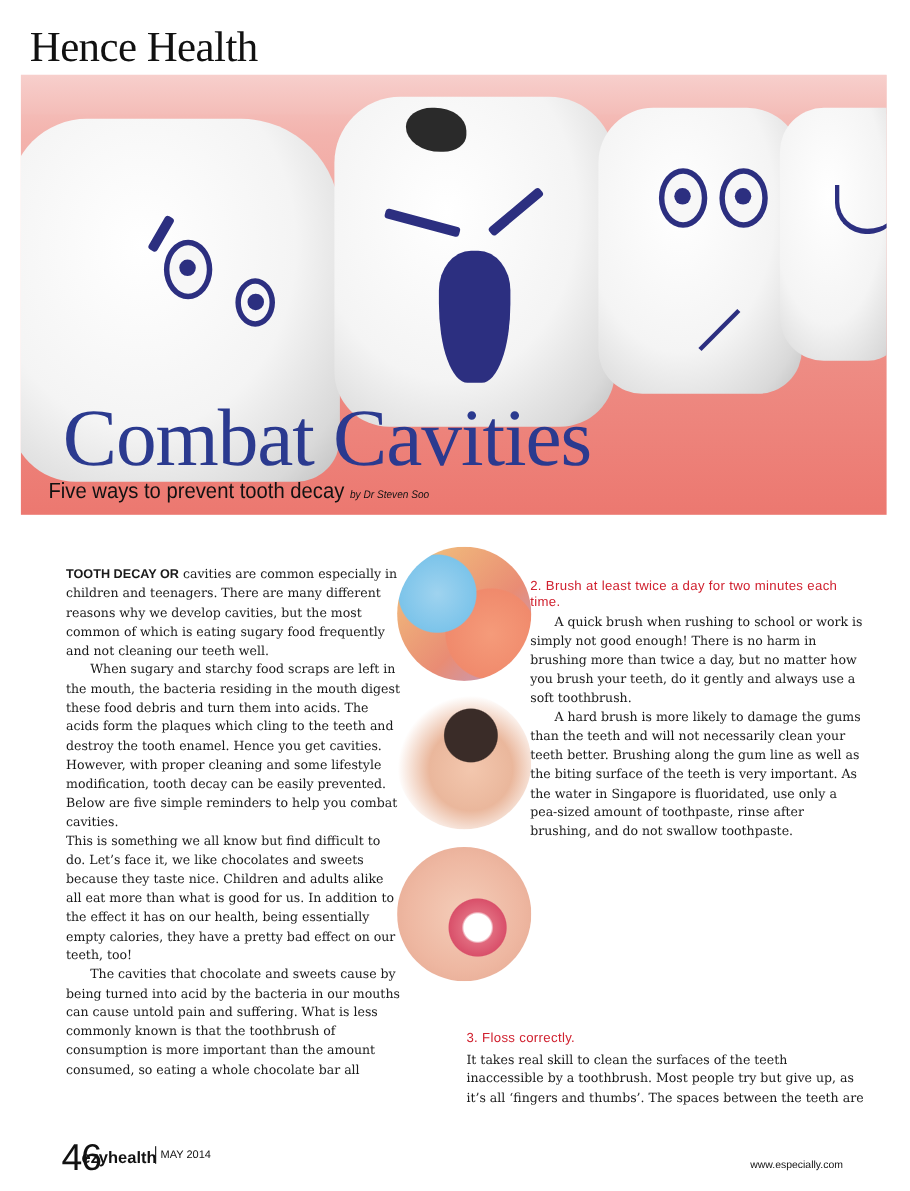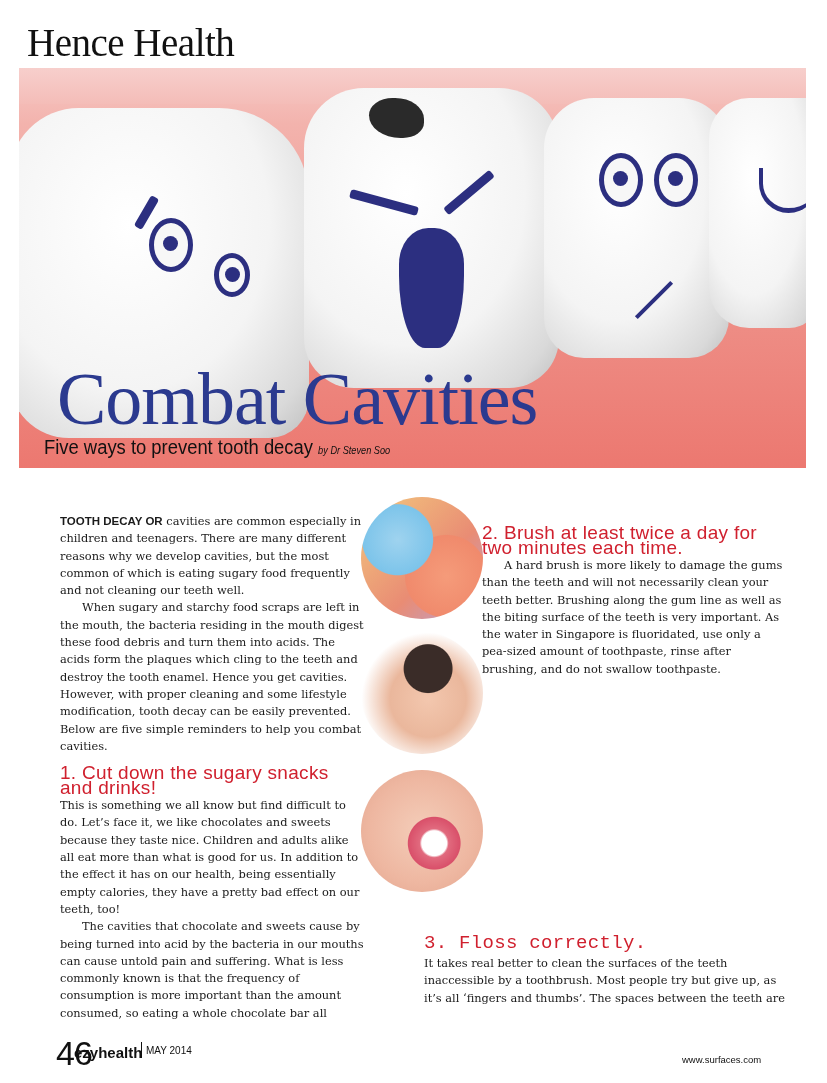--- a/index.html
+++ b/index.html
@@ -41,21 +41,21 @@
     position: absolute; left: 44px; top: 436px;
     font-family: "Liberation Sans", sans-serif; font-size: 20px; color: #111; transform: scaleX(0.92); transform-origin: left;
   }
   .hero-sub .byline { font-size: 10px; font-style: italic; }
   .col { position: absolute; font-size: 11.4px; line-height: 17.3px; }
   .col p { margin: 0; }
   .col .indent { text-indent: 22px; }
   .left-col { left: 60px; top: 513px; width: 305px; }
   .lead { font-family: "Liberation Sans", sans-serif; font-weight: bold; font-size: 11.5px; }
   .heading {
-    font-family: "Liberation Sans", sans-serif; color: #d0202e; font-size: 19px; line-height: 15px; letter-spacing: 0.3px;
+    font-family: "Liberation Sans", sans-serif; color: #d0202e; font-size: 12px; line-height: 15px; letter-spacing: 0.3px;
     font-weight: normal;
   }
   .h1 { margin: 10px 0 2px; }
   .right-col { left: 470px; top: 513px; width: 320px; }
   .circle {
     position: absolute; border-radius: 50%; overflow: hidden;
   }
   .c1 { left: 361px; top: 497px; width: 122px; height: 122px;
     background: radial-gradient(circle at 30% 35%, #9fd3ef 0%, #7cc4ea 30%, transparent 31%),
                 radial-gradient(circle at 70% 65%, #f59b7a 0%, #f08a6c 35%, transparent 36%),
@@ -106,36 +106,36 @@
 
 <div class="hero-title">Combat Cavities</div>
 <div class="hero-sub">
   <span>Five ways to prevent tooth decay</span>
   <span class="byline">by Dr Steven Soo</span>
 </div>
 
 <div class="col left-col">
   <p><span class="lead">TOOTH DECAY OR</span><span> cavities are common especially in children and teenagers. There are many different reasons why we develop cavities, but the most common of which is eating sugary food frequently and not cleaning our teeth well.</span></p>
   <p class="indent">When sugary and starchy food scraps are left in the mouth, the bacteria residing in the mouth digest these food debris and turn them into acids. The acids form the plaques which cling to the teeth and destroy the tooth enamel. Hence you get cavities. However, with proper cleaning and some lifestyle modification, tooth decay can be easily prevented. Below are five simple reminders to help you combat cavities.</p>
-  <div class="heading h1">1. Cut down the sugary snacks and drinks!</div>
   <p>This is something we all know but find difficult to do. Let’s face it, we like chocolates and sweets because they taste nice. Children and adults alike all eat more than what is good for us. In addition to the effect it has on our health, being essentially empty calories, they have a pretty bad effect on our teeth, too!</p>
-  <p class="indent">The cavities that chocolate and sweets cause by being turned into acid by the bacteria in our mouths can cause untold pain and suffering. What is less commonly known is that the frequency of consumption is more important than the amount consumed, so eating a whole chocolate bar all</p>
+  <p class="indent">The cavities that chocolate and sweets cause by being turned into acid by the bacteria in our mouths can cause untold pain and suffering. What is less commonly known is that the toothbrush of consumption is more important than the amount consumed, so eating a whole chocolate bar all</p>
 </div>
 
 <div class="circle c1"></div>
 <div class="circle c2"></div>
 <div class="circle c3"></div>
 
 <div class="col right-col" style="left:482px;width:305px;">
   <div class="heading" style="margin:12px 0 2px;">2. Brush at least twice a day for two minutes each time.</div>
+  <p class="indent">A quick brush when rushing to school or work is simply not good enough! There is no harm in brushing more than twice a day, but no matter how you brush your teeth, do it gently and always use a soft toothbrush.</p>
   <p class="indent">A hard brush is more likely to damage the gums than the teeth and will not necessarily clean your teeth better. Brushing along the gum line as well as the biting surface of the teeth is very important. As the water in Singapore is fluoridated, use only a pea-sized amount of toothpaste, rinse after brushing, and do not swallow toothpaste.</p>
 </div>
 
 <div class="col" style="left:424px;top:936px;width:365px;">
-  <div class="heading" style="margin:0 0 4px;font-family:Liberation Mono, monospace;">3. Floss correctly.</div>
-  <p>It takes real better to clean the surfaces of the teeth inaccessible by a toothbrush. Most people try but give up, as it’s all ‘fingers and thumbs’. The spaces between the teeth are</p>
+  <div class="heading" style="margin:0 0 4px;">3. Floss correctly.</div>
+  <p>It takes real skill to clean the surfaces of the teeth inaccessible by a toothbrush. Most people try but give up, as it’s all ‘fingers and thumbs’. The spaces between the teeth are</p>
 </div>
 
 <div class="footer-page">46</div>
 <div class="footer-brand">ezyhealth</div>
 <div class="footer-sep"></div>
 <div class="footer-date">MAY 2014</div>
-<div class="footer-url">www.surfaces.com</div>
+<div class="footer-url">www.especially.com</div>
 
 </body></html>

